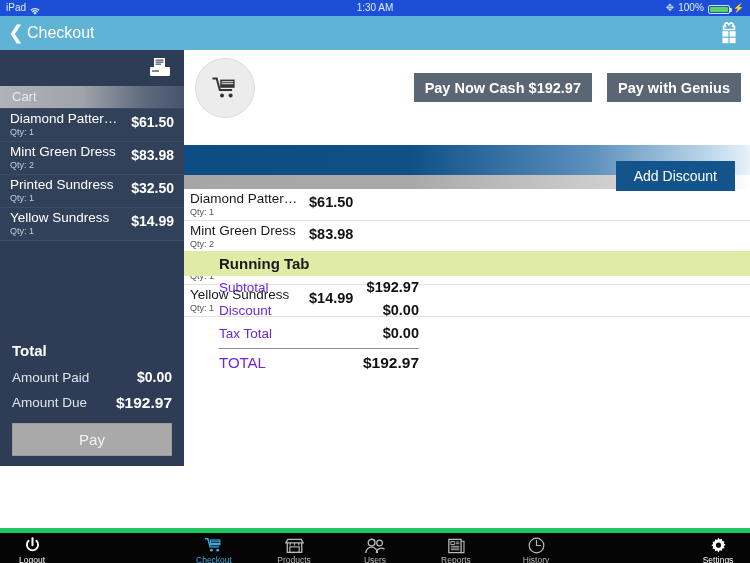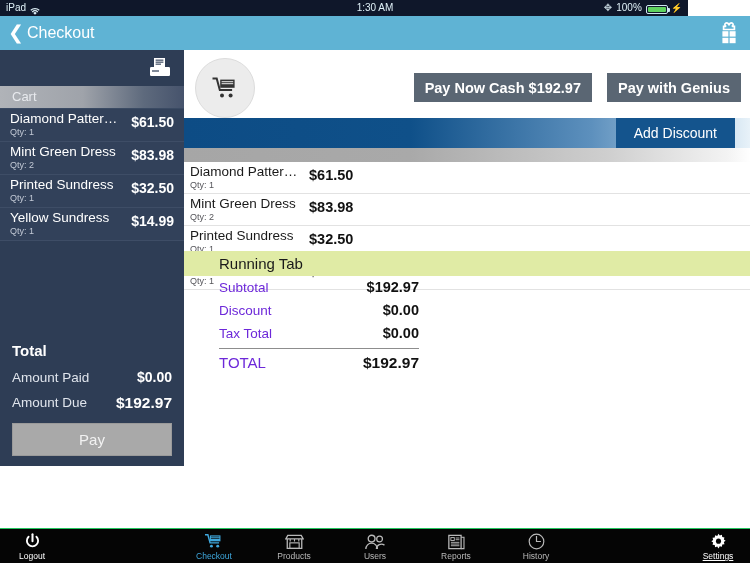--- a/index.html
+++ b/index.html
@@ -6,22 +6,22 @@
   html,body { width:750px; height:563px; overflow:hidden; }
   body {
     font-family: "Liberation Sans", sans-serif;
     background:#ffffff;
     -webkit-font-smoothing:antialiased;
   }
   #app { position:relative; width:750px; height:563px; }
 
   
   .statusbar {
-    position:absolute; left:0; top:0; width:688px; height:16px;
-    background:#0f172a; color:#dff0f7;
+    position:absolute; left:0; top:0; width:750px; height:16px;
+    background:#1d4ed8; color:#dff0f7;
     font-size:10px; line-height:16px;
   }
   .sb-left { position:absolute; left:6px; top:0; display:flex; align-items:center; gap:4px; }
   .sb-center { position:absolute; left:0; top:0; width:750px; text-align:center; }
   .sb-right { position:absolute; right:5px; top:0; display:flex; align-items:center; gap:4px; }
   .wifi-ic { display:inline-block; width:10px; height:9px; position:relative; top:1px; }
   .bt-ic { font-size:10px; opacity:.85; }
   .batt {
     display:inline-block; width:22px; height:9px; border:1px solid #cfe8f2;
     border-radius:2px; position:relative; top:1px; padding:1px;
@@ -90,41 +90,41 @@
     border:1px solid #9a9a9a;
     color:#f2f2f2; font-size:15px; text-align:center; line-height:31px;
     cursor:pointer;
   }
 
   
   .main {
     position:absolute; left:184px; top:50px; width:566px; height:478px;
     background:#ffffff;
   }
-  .main-top { position:relative; height:68px;padding-left:36px; }
+  .main-top { position:relative; height:95px;padding-left:36px; }
   .cart-circle {
     position:absolute; left:11px; top:8px; width:60px; height:60px;
     border-radius:50%; background:#ececec; border:1px solid #dcdcdc;
     display:flex; align-items:center; justify-content:center; cursor:pointer;
   }
   .dark-btn {
     position:absolute; top:23px; height:29px;
     background:#5a6673; color:#ffffff; font-size:14.5px; font-weight:bold;
     display:flex; align-items:center; justify-content:center;
     padding:0 11px; cursor:pointer;
   }
   #payNow { right:158px; }
   #payGenius { right:9px; }
 
   .blue-bar {
     position:relative; height:30px;
     background:linear-gradient(to right,#0d4c85 0%,#0f5089 40%,#5d90bd 72%,#b9d4e8 92%,#e8f2f9 100%);
   }
   .discount-btn {
-    position:absolute; right:15px; top:0; height:30px; padding:0 18px;
+    position:absolute; right:15px; top:16px; height:30px; padding:0 18px;
     background:#14548d; color:#ffffff; font-size:14px;
     display:flex; align-items:center; cursor:pointer;
   }
   .gray-bar {
     height:14px;
     background:linear-gradient(to right,#a6a6a6 0%,#a9a9a9 40%,#cfcfcf 75%,#f3f3f3 96%,#ffffff 100%);
   }
 
   .items { background:#ffffff; }
   .item-row {
@@ -134,37 +134,37 @@
   .item-row .nm { font-size:13.5px; color:#1a1a1a; line-height:16px; }
   .item-row .qty { font-size:9px; color:#55555a; line-height:11px; }
   .item-row .amt {
     position:absolute; left:125px; top:5px;
     font-size:14.5px; font-weight:bold; color:#111111;
   }
 
   .tab-head {
     position:absolute; left:0; top:201px; width:566px; height:25px;
     background:#e0eba5; line-height:25px; padding-left:35px;
-    font-size:15px; font-weight:normal; color:#1a1a1a;
+    font-size:15px; font-weight:bold; color:#1a1a1a;
   }
   .tab-body { position:absolute; left:0; top:226px; width:566px; padding-left:35px; }
   .tab-row { position:relative; height:23px; width:200px; }
   .tab-row .lab { font-size:13.5px; color:#6d28d9; line-height:23px; }
   .tab-row .val {
     position:absolute; right:0; top:0; line-height:23px;
     font-size:14.5px; font-weight:bold; color:#111111;
   }
   .tab-sep { width:200px; height:1px; background:#8d8d8d; margin:3px 0 2px 0; }
   .tab-row.total .lab { font-size:15px; }
   .tab-row.total .val { font-size:15.5px; }
 
   
   .tabbar {
     position:absolute; left:0; bottom:0; width:750px; height:35px;
-    background:#050505; border-top:1px solid #22c55e;
+    background:#050505; border-top:5px solid #22c55e;
   }
   .tb-item {
     position:absolute; top:0; height:35px; width:72px;
     display:flex; flex-direction:column; align-items:center; justify-content:center;
     color:#b9b9b9; font-size:8.5px; cursor:pointer; gap:1px;
   }
   .tb-item.active { color:#3fa8dd; }
   .tb-ic { height:18px; display:flex; align-items:flex-end; }
   .tb-edge { width:64px; }
   .tb-edge { color:#ffffff; }

